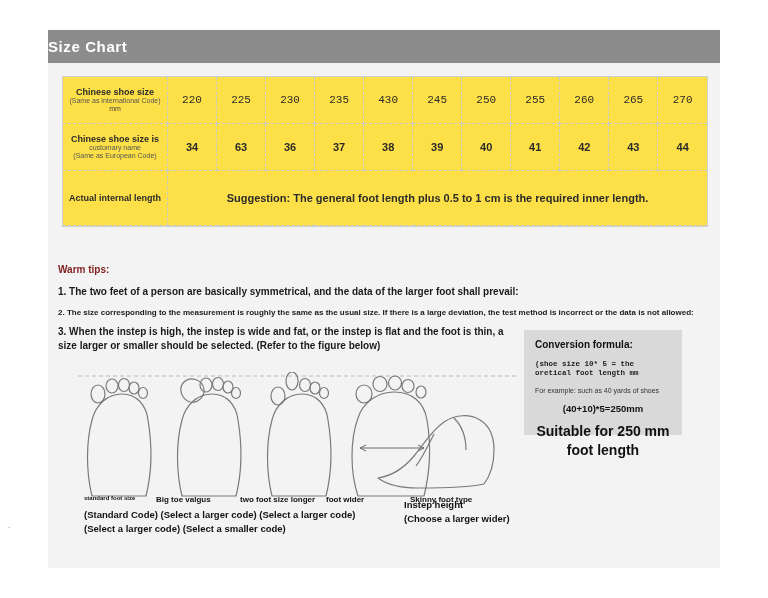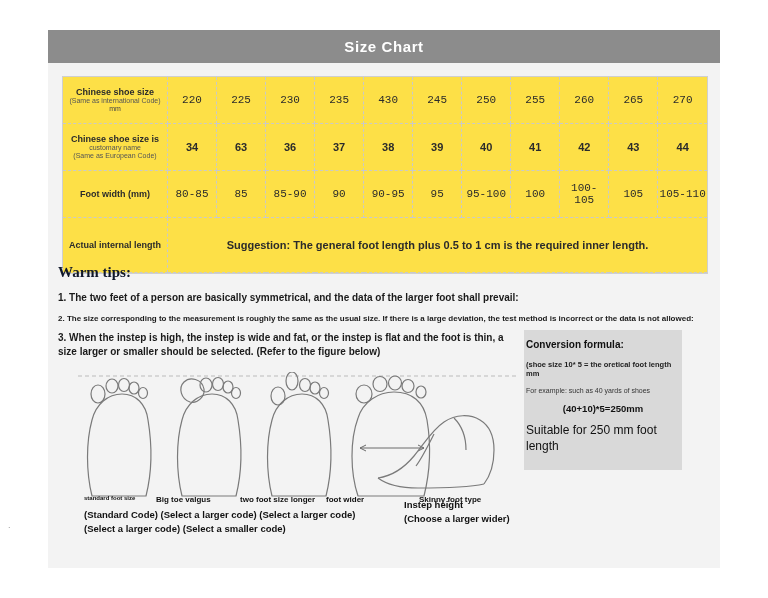--- a/index.html
+++ b/index.html
@@ -14,21 +14,21 @@
     position:relative;
     width:768px;height:598px;
     background:#ffffff;
   }
   
   .banner{
     position:absolute;
     left:48px;top:30px;
     width:672px;height:33px;
     background:#8c8c8c;
-    display:flex;align-items:center;justify-content:center;
+    display:flex;align-items:center;
   }
   .banner-title{
     color:#ffffff;
     font-size:15px;
     font-weight:bold;
     letter-spacing:.6px;
   }
   
   .panel{
     position:absolute;
@@ -98,60 +98,59 @@
     height:44px;
   }
   
   .tips{
     position:absolute;
     left:58px;top:264px;
     width:652px;
   }
   .tips h2{
     margin:0 0 10px 0;
-    font-size:15px;
-    font-weight:bold;
-    color:#0f172a;
-    font-family:Liberation Serif, serif;
+    font-size:10px;
+    font-weight:bold;
+    color:#7f1d1d;
   }
   .tip{
     font-size:10px;
     line-height:1.45;
     font-weight:bold;
     color:#1a1a1a;
     margin-bottom:7px;
   }
   .tip.small{
     font-size:8px;
     font-weight:bold;
     line-height:1.4;
   }
   
   .conv{
     position:absolute;
     left:524px;top:330px;
-    width:158px;height:140px;
+    width:158px;height:105px;
     background:#d9d9d9;
-    padding:8px 2px;
+    padding:8px 11px;
     box-sizing:border-box;
   }
   .conv .title{
     font-size:10px;font-weight:bold;line-height:1.35;color:#111;
   }
   .conv .line{
-    font-size:7.5px;font-weight:bold;color:#222;margin-top:8px;line-height:1.3;
+    font-size:7.5px;font-weight:bold;color:#222;margin-top:8px;line-height:1.3;font-family:Liberation Mono, monospace;
   }
   .conv .line2{
     font-size:7px;color:#333;margin-top:7px;line-height:1.3;
   }
   .conv .eq{
     font-size:9.5px;font-weight:bold;color:#111;margin-top:8px;text-align:center;
   }
   .conv .suit{
-    font-size:12px;font-weight:normal;color:#111;margin-top:8px;line-height:1.35;
+    font-size:14px;font-weight:bold;color:#111;margin-top:8px;text-align:center;line-height:1.35;
   }
   
   .feet{
     position:absolute;
     left:78px;top:372px;
     width:440px;height:130px;
   }
   .instep{
     position:absolute;
     left:370px;top:392px;
@@ -165,21 +164,21 @@
     font-size:8px;
     color:#111;
   }
   .cap-row1{
     display:flex;
   }
   .cap-row1 span{display:block;}
   .c1{width:72px;font-size:6px;font-weight:bold;}
   .c2{width:84px;font-weight:bold;font-size:8px;}
   .c3{width:86px;font-weight:bold;font-size:8px;}
-  .c4{width:93px;font-weight:bold;font-size:8px;}
+  .c4{width:84px;font-weight:bold;font-size:8px;}
   .cap-row2{
     margin-top:4px;
     font-size:9.5px;
     font-weight:bold;
     line-height:1.5;
   }
   .instep-cap{
     position:absolute;
     left:404px;top:498px;
     width:110px;
@@ -238,34 +237,20 @@
         <td class="big">37</td>
         <td class="big">38</td>
         <td class="big">39</td>
         <td class="big">40</td>
         <td class="big">41</td>
         <td class="big">42</td>
         <td class="big">43</td>
         <td class="big">44</td>
       </tr>
       <tr>
-        <td class="rowhead label-left">Foot width (mm)</td>
-        <td class="mid">80-85</td>
-        <td class="mid">85</td>
-        <td class="mid">85-90</td>
-        <td class="mid">90</td>
-        <td class="mid">90-95</td>
-        <td class="mid">95</td>
-        <td class="mid">95-100</td>
-        <td class="mid">100</td>
-        <td class="mid">100-105</td>
-        <td class="mid">105</td>
-        <td class="mid">105-110</td>
-      </tr>
-      <tr>
         <td class="rowhead">Actual internal length</td>
         <td class="suggestion" colspan="11">Suggestion: The general foot length plus 0.5 to 1 cm is the required inner length.</td>
       </tr>
     </tbody>
       </table>
   </div>
 
   <div class="tips">
     <h2>Warm tips:</h2>
     <div class="tip">1. The two feet of a person are basically symmetrical, and the data of the larger foot shall prevail:</div>

